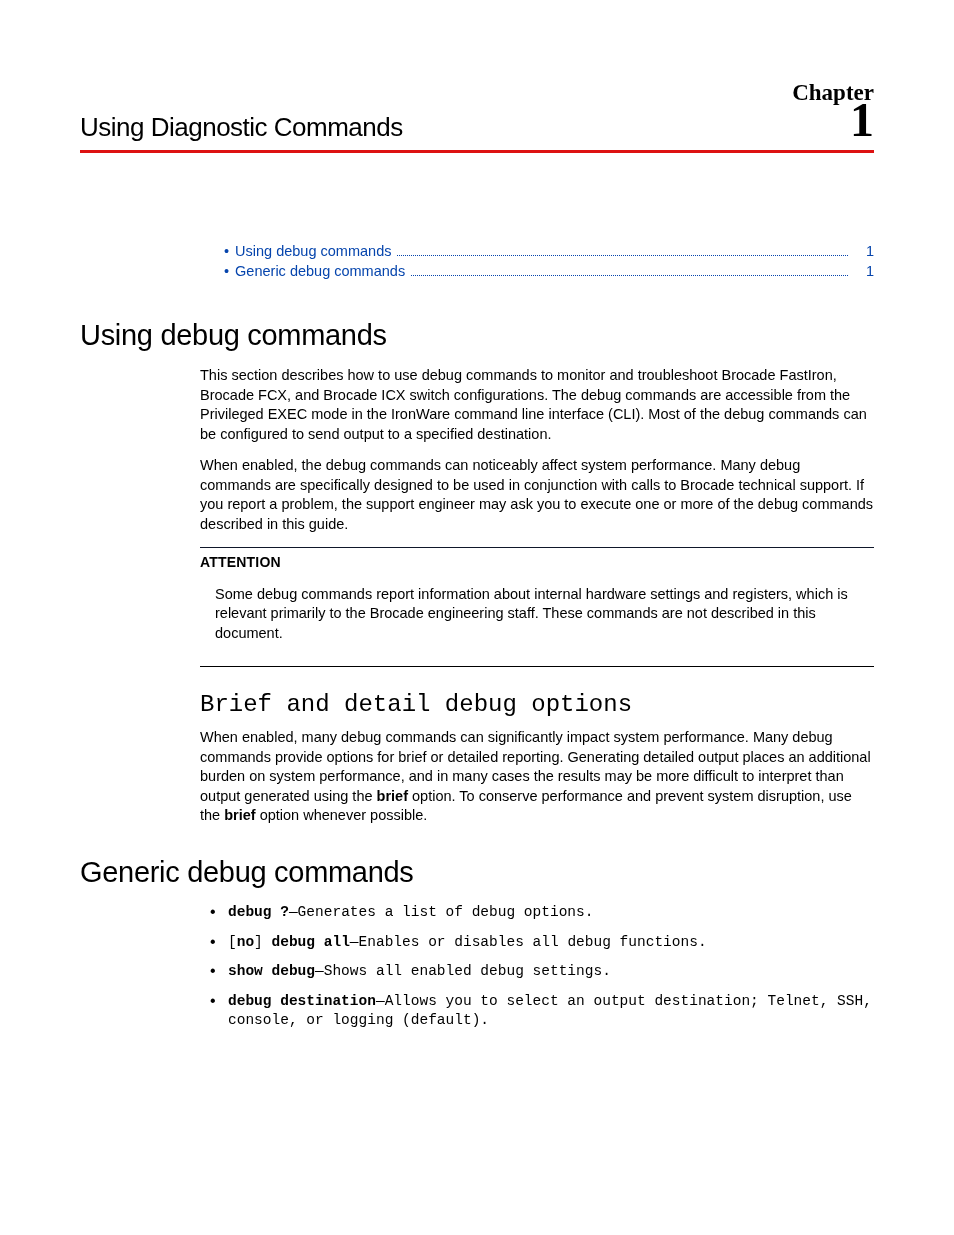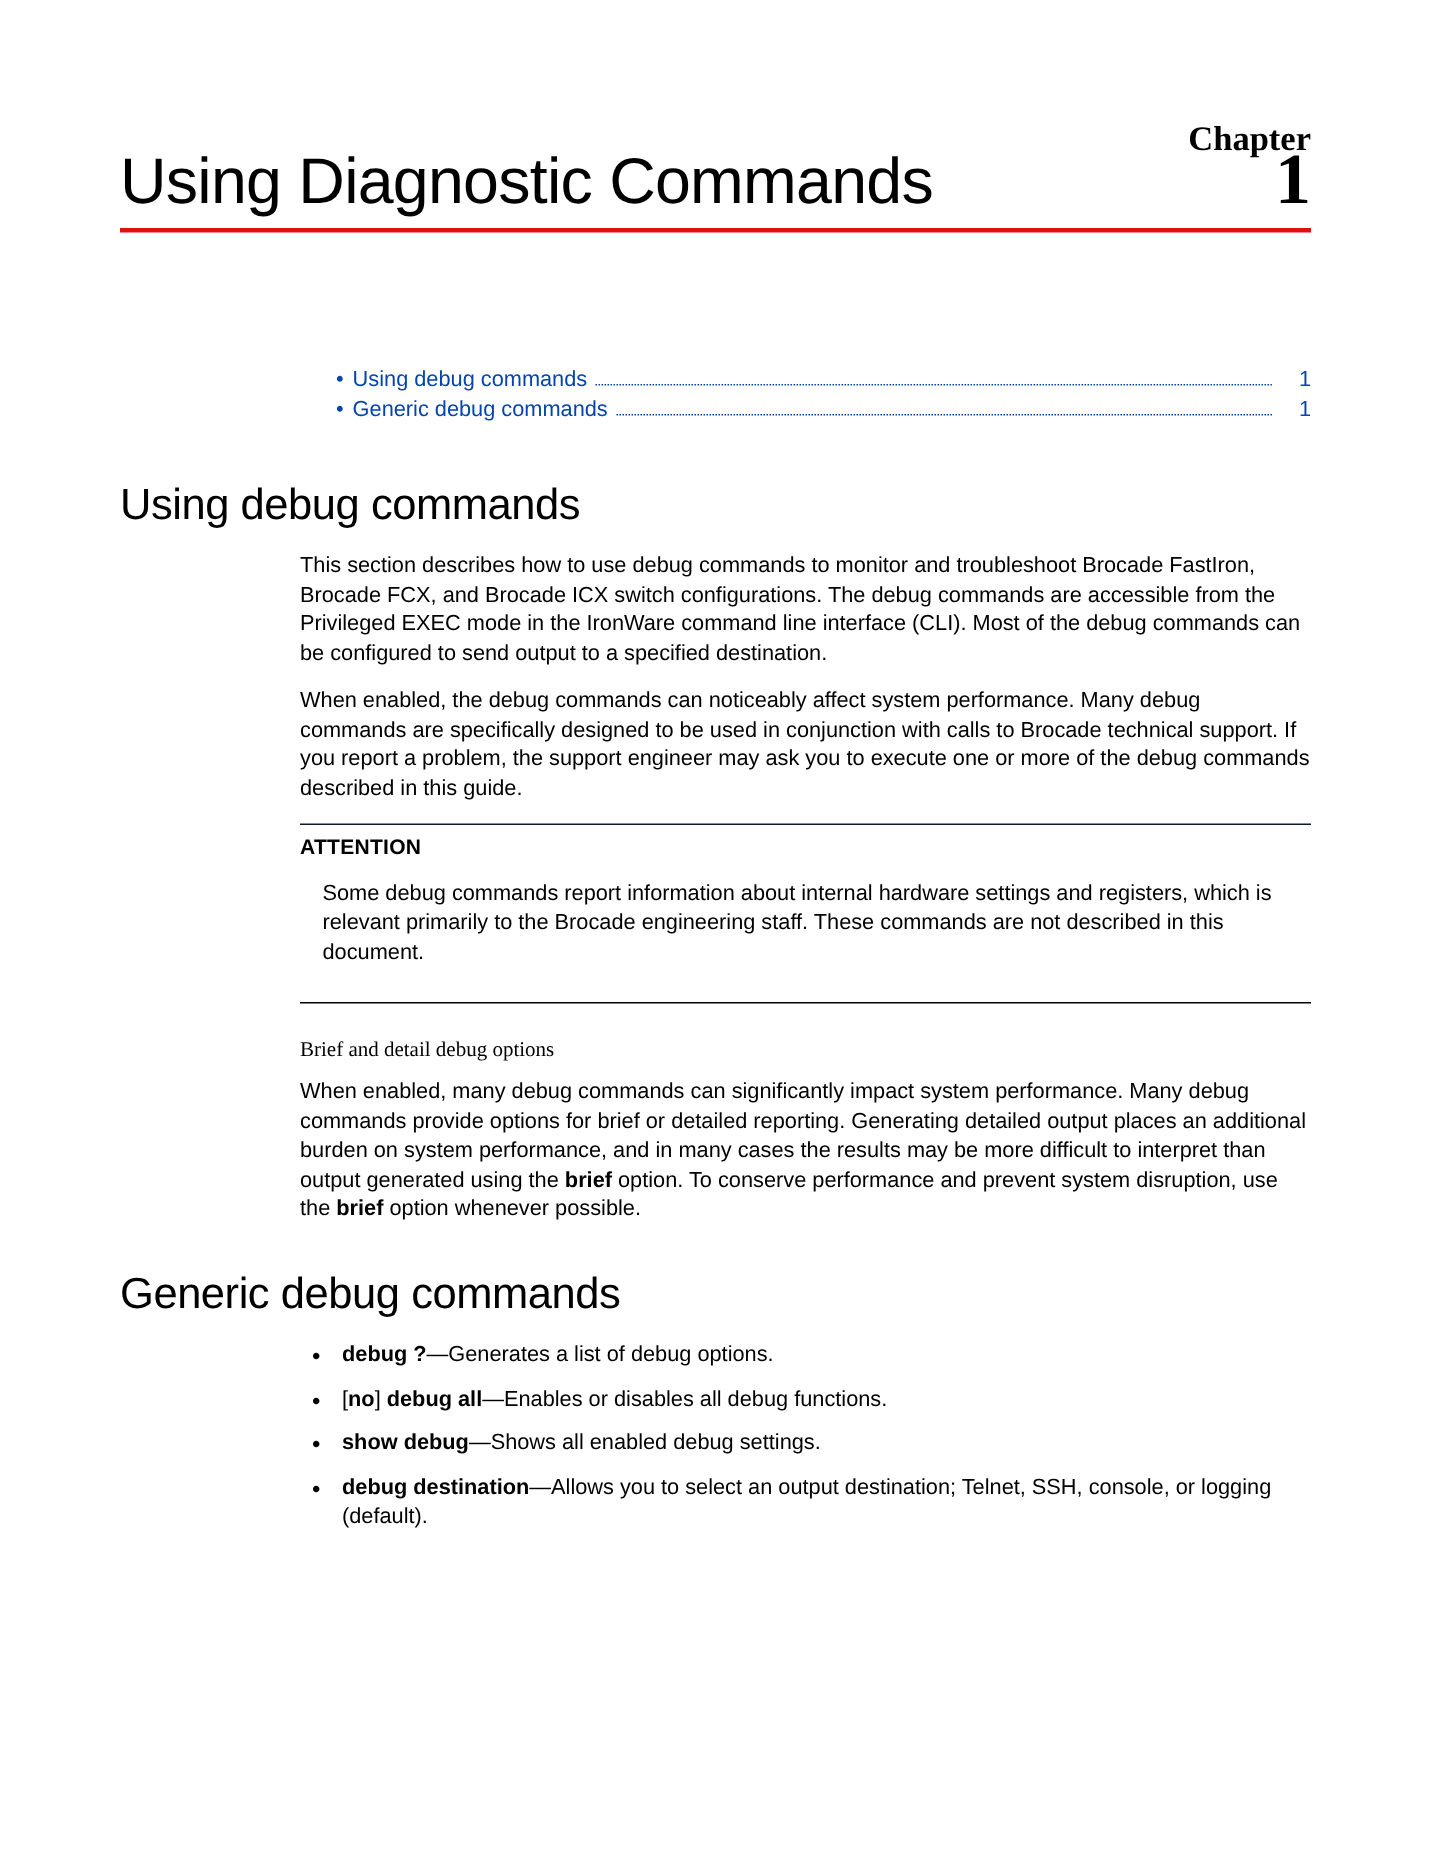--- a/index.html
+++ b/index.html
@@ -25,21 +25,21 @@
     display: flex;
     justify-content: space-between;
     align-items: baseline;
     border-bottom: 3px solid #d11;
     padding-bottom: 6px;
     margin-bottom: 90px;
   }
   .title {
     font-family: "Arial Narrow", Arial, sans-serif;
     font-stretch: condensed;
-    font-size: 43px;
+    font-size: 26px;
     letter-spacing: -0.5px;
     font-weight: 400;
     margin: 0;
     text-align: center;
   }
   .chapter-number {
     font-family: Georgia, "Times New Roman", serif;
     font-weight: bold;
     font-size: 48px;
     line-height: 1;
@@ -80,23 +80,23 @@
   }
   h2.section {
     font-family: "Arial Narrow", Arial, sans-serif;
     font-stretch: condensed;
     font-size: 29px;
     font-weight: 400;
     letter-spacing: -0.3px;
     margin: 30px 0 14px 0;
   }
   h3.subsection {
-    font-family: Liberation Serif, serif;
+    font-family: Liberation Mono, monospace;
     font-stretch: condensed;
-    font-size: 14px;
+    font-size: 24px;
     font-weight: 400;
     margin: 24px 0 10px 0;
   }
   .attention-box {
     border-top: 1px solid #0f172a;
     border-bottom: 1px solid #000;
     padding: 6px 0 8px 0;
     margin: 10px 0 18px 0;
   }
   .attention-head {
@@ -104,20 +104,21 @@
     font-stretch: condensed;
     font-weight: bold;
     font-size: 14px;
     letter-spacing: 0.2px;
     margin-bottom: 2px;
   }
   .bullet-list {
     margin: 8px 0 0 0;
     padding: 0;
     list-style: none;
+    font-family: Liberation Mono, monospace;
   }
   .bullet-list li {
     position: relative;
     padding-left: 28px;
     font-size: 14.5px;
     line-height: 1.35;
     margin-bottom: 10px;
   }
   .bullet-list li::before {
     content: "•";

